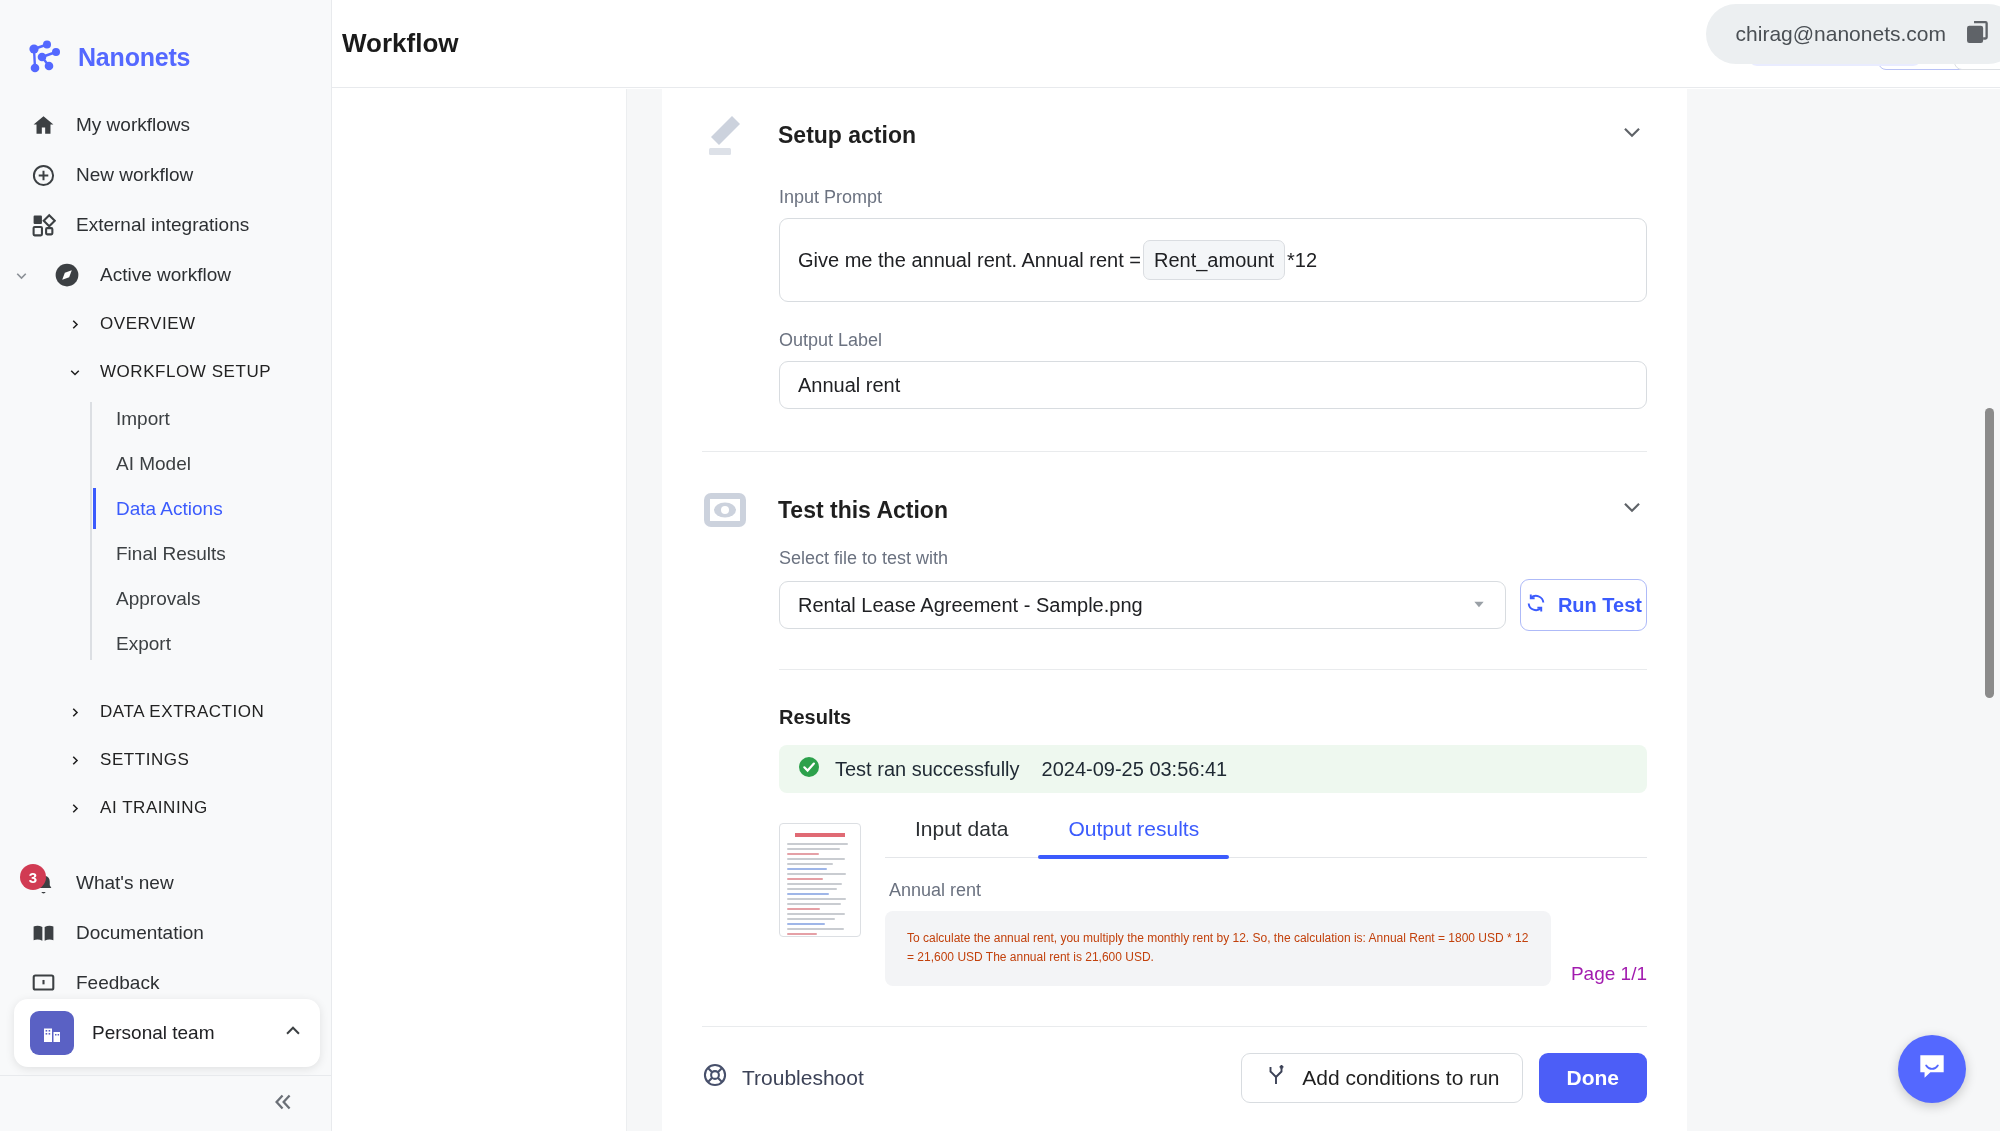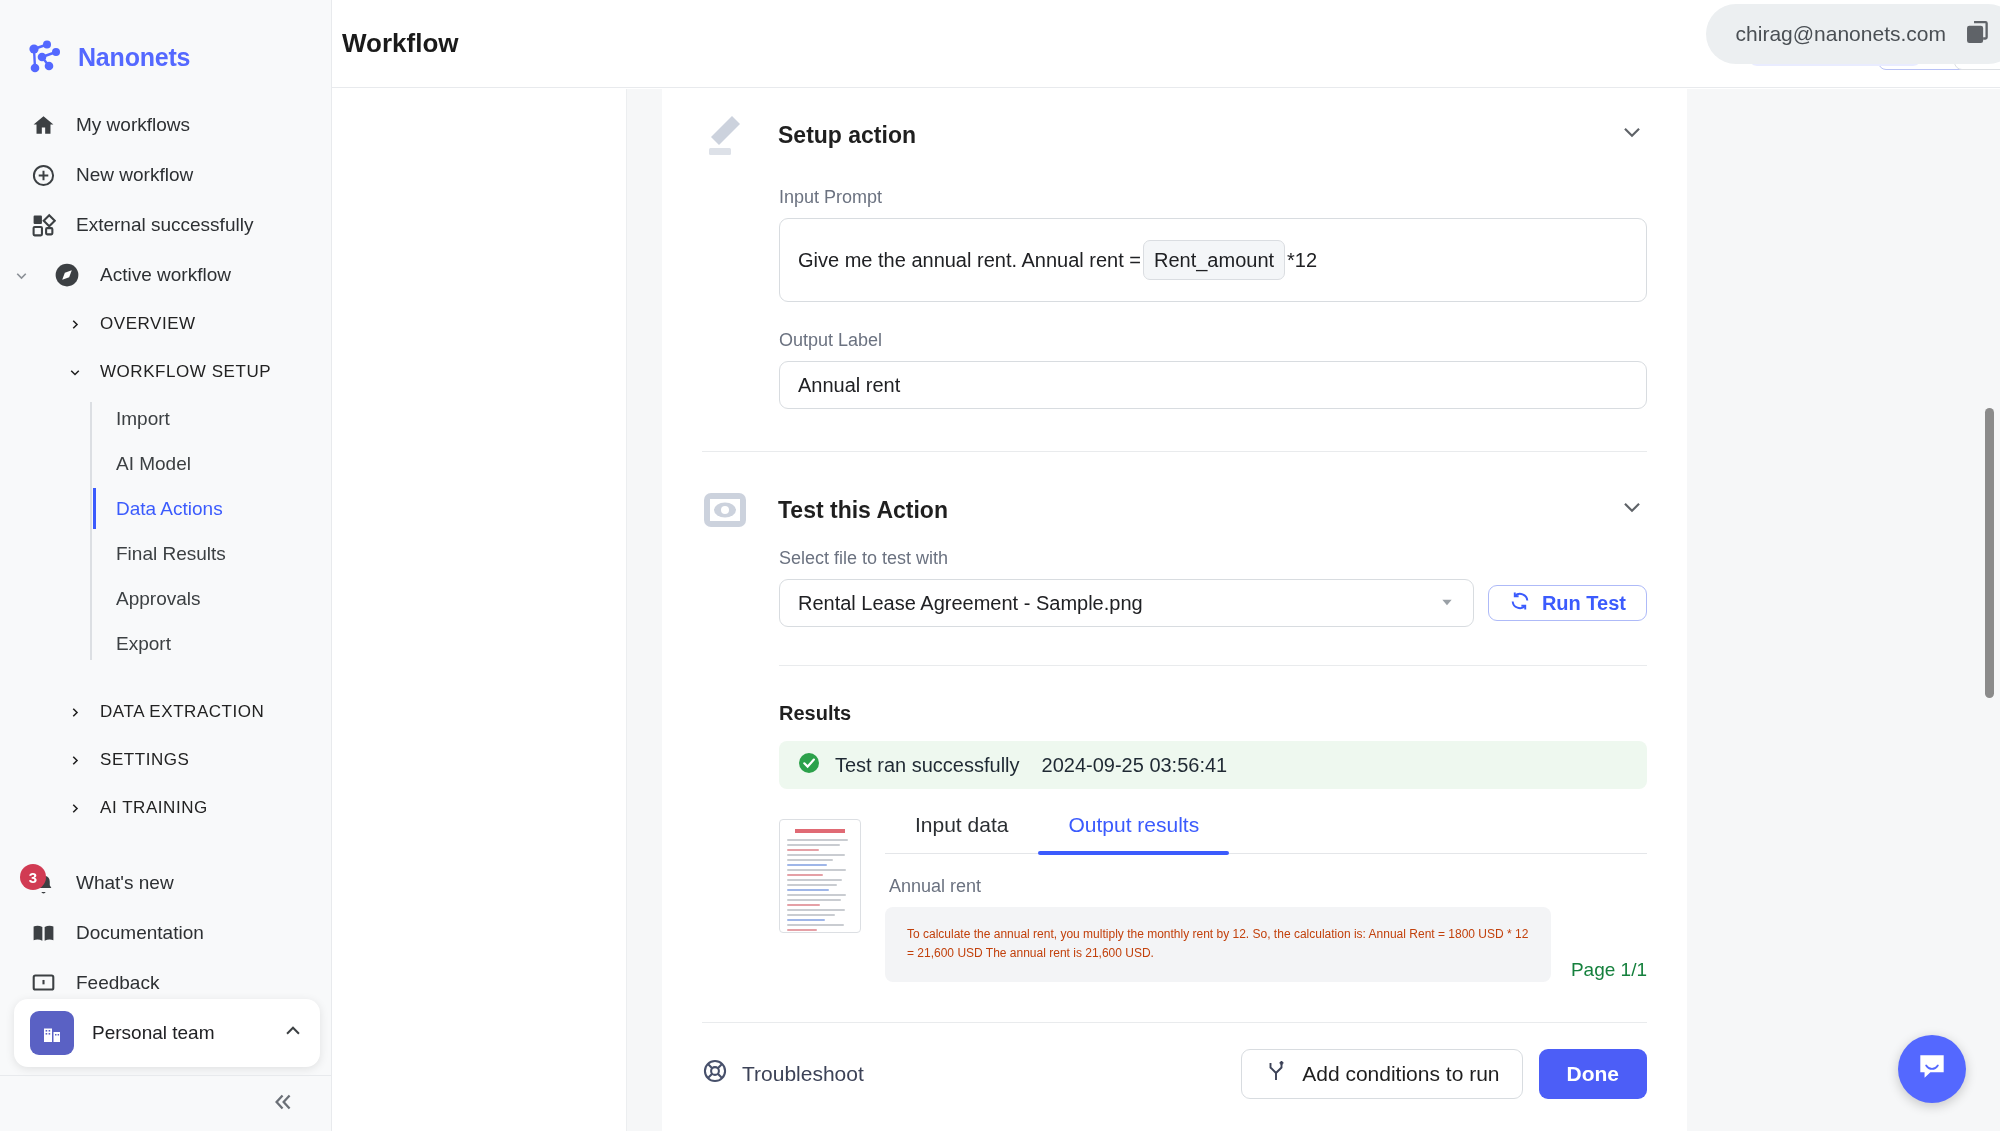--- a/index.html
+++ b/index.html
@@ -176,23 +176,23 @@
 
   .file-row { display: flex; align-items: center; gap: 14px; }
   .select-box {
     flex: 1; height: 48px; border: 1px solid #d8dce0; border-radius: 9px;
     display: flex; align-items: center; padding: 0 18px;
     font-size: 20px; color: #202124; background: #fff; cursor: pointer;
     position: relative;
   }
   .select-box .sv { flex: 1; }
   .run-btn {
-    height: 36px; border: 1px solid #aebaf8; border-radius: 9px;
+    height: 52px; border: 1px solid #aebaf8; border-radius: 9px;
     background: #fff; display: flex; align-items: center; gap: 11px;
-    padding: 0 20px; cursor: pointer;
+    padding: 0 4px; cursor: pointer;
     font-size: 20px; color: #3b5bfd; font-weight: 600;
   }
 
   .results-title {
     font-size: 20px; font-weight: 700; color: #1f1f1f; margin-top: 36px;
   }
   .ok-banner {
     margin-top: 16px; background: #eef8ef; border-radius: 8px;
     height: 48px; display: flex; align-items: center; gap: 14px; padding: 0 18px;
   }
@@ -220,21 +220,21 @@
   .tab.active::after {
     content: ""; position: absolute; left: 0; right: 0; bottom: -2px;
     height: 4px; background: #3b5bfd; border-radius: 2px;
   }
   .out-label { font-size: 18px; color: #6b7280; margin: 22px 0 10px 4px; }
   .out-body-row { display: flex; align-items: flex-start; gap: 20px; }
   .out-body {
     flex: 1; background: #f3f4f6; border-radius: 8px;
     padding: 18px 22px; font-size: 12px; line-height: 1.62; color: #c2410c;
   }
-  .page-ind { font-size: 19px; color: #15803d; padding-top: 52px; white-space: nowrap; }
+  .page-ind { font-size: 19px; color: #a21caf; padding-top: 52px; white-space: nowrap; }
 
   .foot-div { height: 1px; background: #e9ebed; margin: 40px 40px 0 40px; }
   .footer {
     display: flex; align-items: center; padding: 26px 40px 30px 40px;
   }
   .ts {
     display: flex; align-items: center; gap: 14px; cursor: pointer;
     font-size: 21px; color: #3c4257;
   }
   .foot-sp { flex: 1; }
@@ -310,21 +310,21 @@
     </div>
     <div class="nav-row">
       <span class="ic">
         <svg viewBox="0 0 24 24" width="25" height="25" fill="#3c4043">
           <rect x="2.5" y="2.5" width="8" height="8" rx="1"></rect>
           <rect x="2.5" y="13.5" width="8" height="8" rx="1" fill="none" stroke="#3c4043" stroke-width="2"></rect>
           <path d="M17.5 2.2 22.8 7.5 17.5 12.8 12.2 7.5z" fill="none" stroke="#3c4043" stroke-width="2"></path>
           <rect x="14.5" y="14.5" width="6" height="6" rx="1" fill="none" stroke="#3c4043" stroke-width="2"></rect>
           </svg>
       </span>
-      <span class="lbl">External successfully</span>
+      <span class="lbl">External integrations</span>
     </div>
 
     <div class="nav-row nav-collapsible">
       <span class="caret-cell">
         <svg viewBox="0 0 24 24" width="17" height="17" fill="none" stroke="#8b9096" stroke-width="2.3">
             <path d="M6 9.5 12 15.5 18 9.5"></path>
           </svg>
       </span>
       <span class="ic">
         <svg viewBox="0 0 24 24" width="26" height="26">

